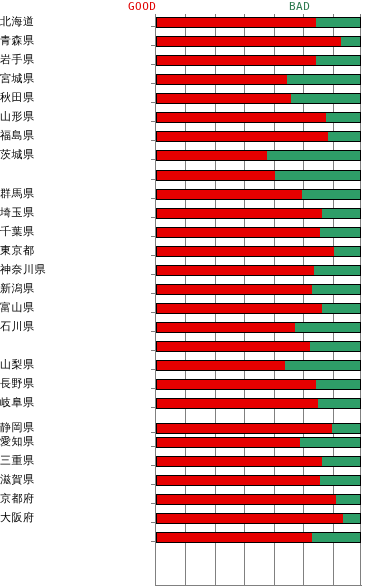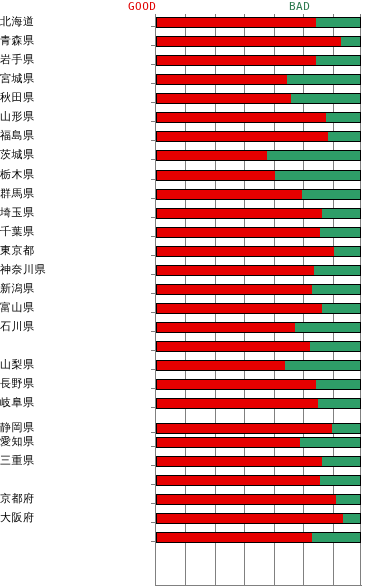--- a/index.html
+++ b/index.html
@@ -209,21 +209,20 @@
       </div>
       <div class="row" style="top: 148.49px;">
         <div class="row-label">茨城県</div>
         <div class="row-tick" style="background: rgb(128, 128, 128);"></div>
         <div class="bar-track">
           <div class="bar bar-good" title="茨城県 GOOD 54" style="width: 110.7px; background: rgb(230, 0, 0); border-color: rgb(0, 0, 0);"></div>
           <div class="bar bar-bad" title="茨城県 BAD 46" style="width: 94.3px; background: rgb(46, 158, 104); border-color: rgb(0, 0, 0);"></div>
         </div>
       </div>
       <div class="row" style="top: 167.56px;">
-        <div class="row-label">栃木県</div>
         <div class="row-tick" style="background: rgb(128, 128, 128);"></div>
         <div class="bar-track">
           <div class="bar bar-good" title="栃木県 GOOD 58" style="width: 118.9px; background: rgb(230, 0, 0); border-color: rgb(0, 0, 0);"></div>
           <div class="bar bar-bad" title="栃木県 BAD 42" style="width: 86.1px; background: rgb(46, 158, 104); border-color: rgb(0, 0, 0);"></div>
         </div>
       </div>
       <div class="row" style="top: 186.63px;">
         <div class="row-label">群馬県</div>
         <div class="row-tick" style="background: rgb(128, 128, 128);"></div>
         <div class="bar-track">
@@ -336,20 +335,21 @@
       </div>
       <div class="row" style="top: 453.61px;">
         <div class="row-label">三重県</div>
         <div class="row-tick" style="background: rgb(128, 128, 128);"></div>
         <div class="bar-track">
           <div class="bar bar-good" title="三重県 GOOD 81" style="width: 166.05px; background: rgb(230, 0, 0); border-color: rgb(0, 0, 0);"></div>
           <div class="bar bar-bad" title="三重県 BAD 19" style="width: 38.95px; background: rgb(46, 158, 104); border-color: rgb(0, 0, 0);"></div>
         </div>
       </div>
       <div class="row" style="top: 472.68px;">
+        <div class="row-label">滋賀県</div>
         <div class="row-tick" style="background: rgb(128, 128, 128);"></div>
         <div class="bar-track">
           <div class="bar bar-good" title="滋賀県 GOOD 80" style="width: 164px; background: rgb(230, 0, 0); border-color: rgb(0, 0, 0);"></div>
           <div class="bar bar-bad" title="滋賀県 BAD 20" style="width: 41px; background: rgb(46, 158, 104); border-color: rgb(0, 0, 0);"></div>
         </div>
       </div>
       <div class="row" style="top: 491.75px;">
         <div class="row-label">京都府</div>
         <div class="row-tick" style="background: rgb(128, 128, 128);"></div>
         <div class="bar-track">

